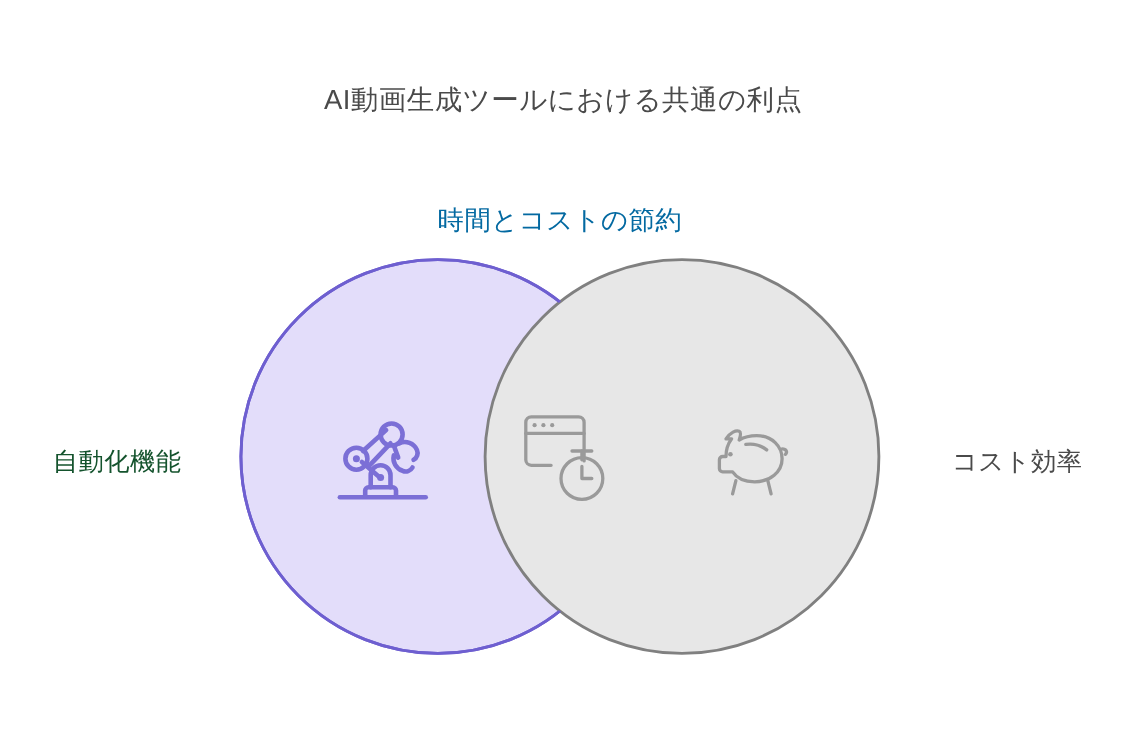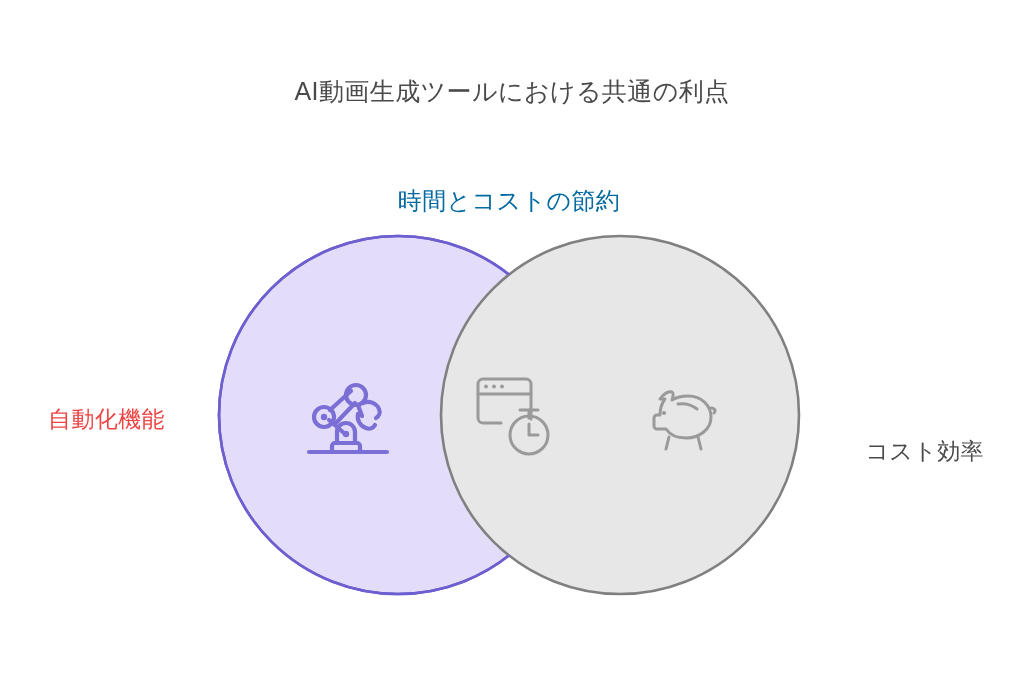--- a/index.html
+++ b/index.html
@@ -97,23 +97,23 @@
     <clipPath id="clip-outside-right">
       <path d="M0,0 H1024 V677 H0 Z M620,236 A179,179 0 1,0 620,594 A179,179 0 1,0 620,236 Z" clip-rule="evenodd"></path>
     </clipPath>
   </defs>
 </svg>
 
 <div class="title" style="color: rgb(74, 74, 74);">AI動画生成ツールにおける共通の利点</div>
 
 <div class="overlap-label" style="color: #0369a1;">時間とコストの節約</div>
 
-<div class="side-label left" style="color: #ef4444; text-align: right;">自動化機能</div>
+<div class="side-label left" style="color: #14532d; text-align: right;">自動化機能</div>
 
-<div class="side-label right" style="color: rgb(74, 74, 74); margin-top: 32px;">コスト効率</div>
+<div class="side-label right" style="color: rgb(74, 74, 74);">コスト効率</div>
 
 <div class="icon icon-left">
   <svg viewBox="0 0 84 80" width="84" height="80" aria-hidden="true">
     <g fill="none" stroke="#7b6fd6" stroke-width="4.2" stroke-linecap="round" stroke-linejoin="round">
 
       <line x1="3" y1="74" x2="81" y2="74"></line>
 
       <path d="M26 73 v-5 a3 3 0 0 1 3 -3 h22 a3 3 0 0 1 3 3 v5"></path>
 
       <path d="M31 65 v-11 a9 9 0 0 1 18 0 v11"></path>

